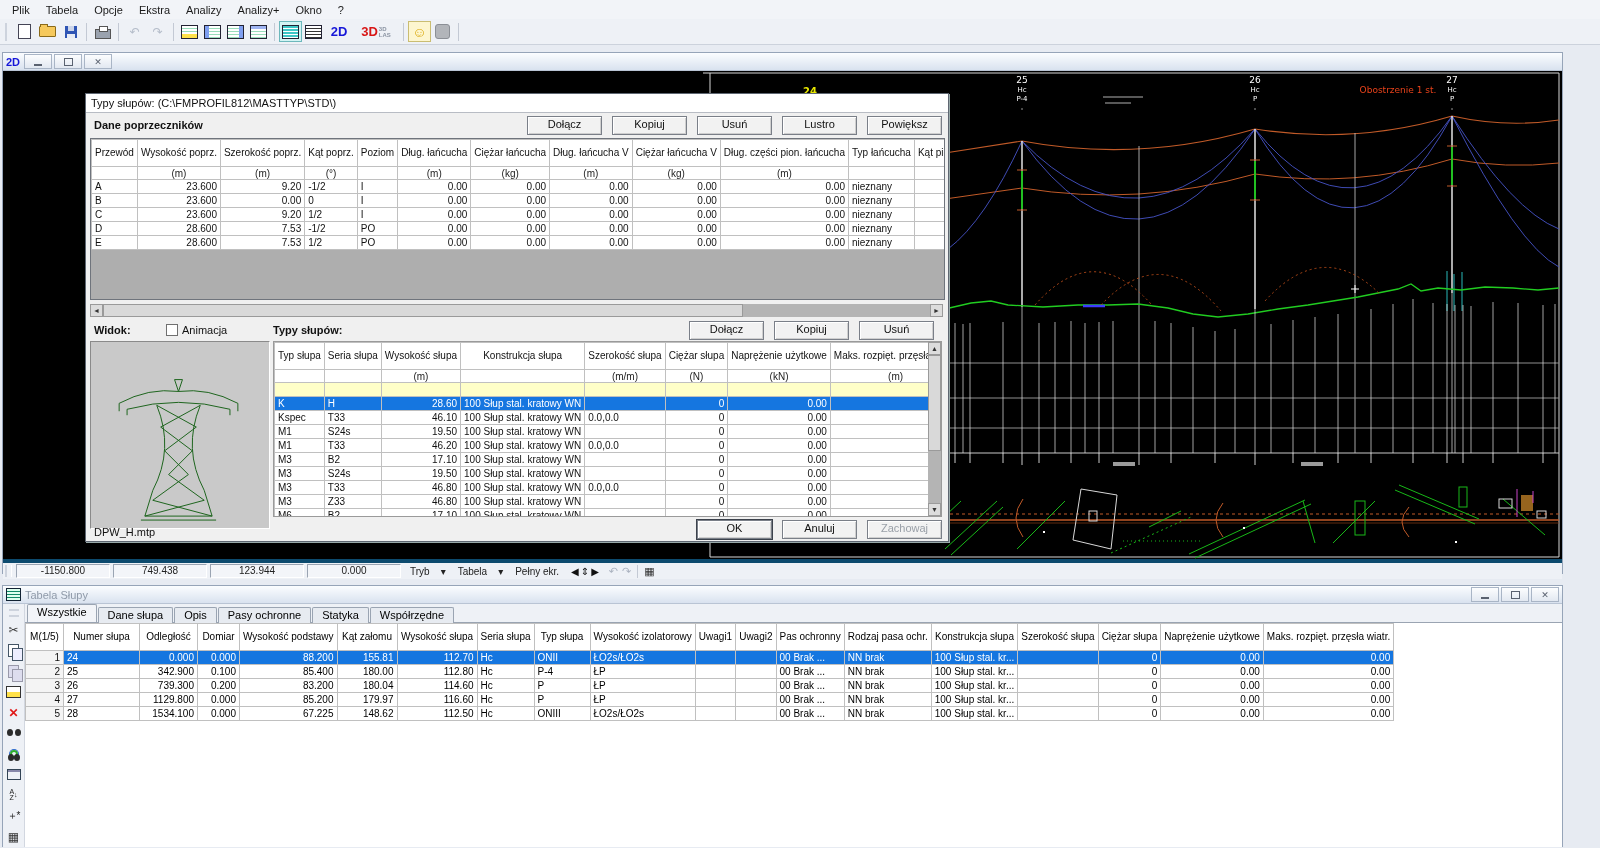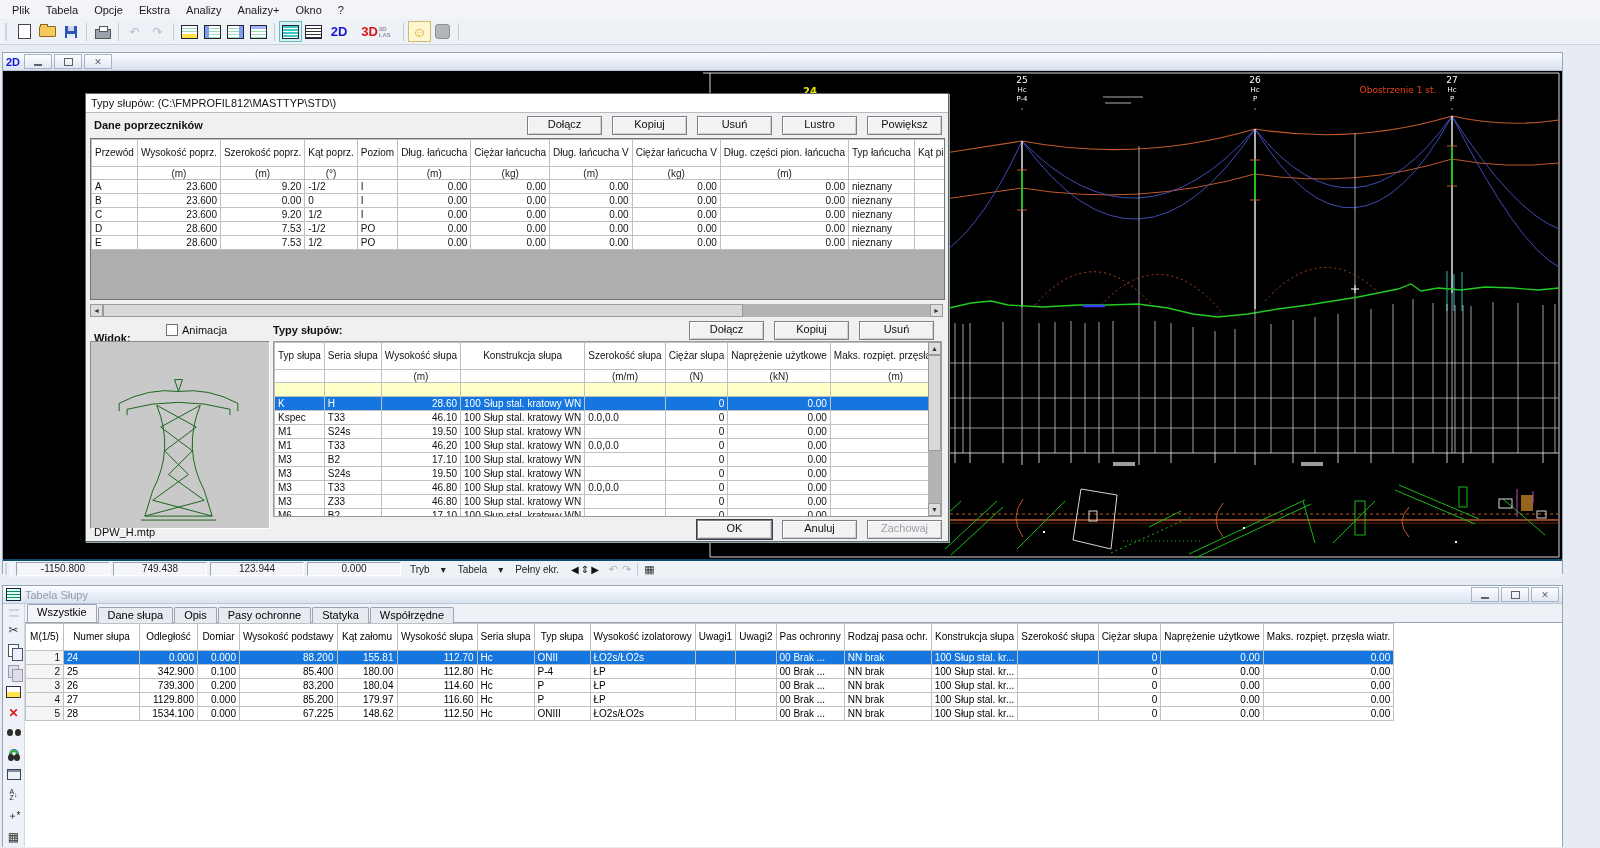--- a/index.html
+++ b/index.html
@@ -49,21 +49,21 @@
   .wtb .wicon{font-weight:bold;color:#1616d8;font-size:11px;margin-right:4px;}
   .wtb .wtitle{flex:1;}
   .wbtns{display:flex;gap:2px;}
   .wbtn{width:26px;height:13px;background:linear-gradient(#fcfdfe,#e2e8f1);border:1px solid #a9b5c6;
         display:flex;align-items:center;justify-content:center;font-size:9px;color:#5a6270;}
   .gl-min{width:8px;height:2px;background:#5a6270;margin-top:6px;}
   .gl-max{width:7px;height:6px;border:1.5px solid #5a6270;}
   
   #win2d{left:2px;top:52px;width:1561px;height:522px;}
   #client2d{position:relative;width:1559px;height:488px;background:#000;overflow:hidden;}
-  #sbar2d{height:16px;background:#eef1f6;border-top:2px solid #0c4a6e;display:flex;align-items:center;
+  #sbar2d{height:16px;background:#eef1f6;border-top:4px solid #0c4a6e;display:flex;align-items:center;
           font-size:10px;color:#222;padding-left:2px;}
   .sb-grip{width:4px;height:12px;border-left:2px solid #cdd3dd;border-right:1px solid #fff;margin-right:4px;}
   .sb-val{width:92px;height:12px;border:1px solid;border-color:#9aa4b2 #fff #fff #9aa4b2;background:#f3f5f9;
           text-align:center;line-height:12px;margin-right:3px;}
   .sb-lbl{padding:0 6px;display:flex;align-items:center;gap:11px;}
   .sb-arrs{font-size:10px;color:#111;letter-spacing:2px;padding:0 6px;}
   .sb-undo{color:#aab2bf;font-size:11px;padding:0 2px;}
   .sb-grid{color:#333;font-size:11px;padding:0 6px;border-left:1px solid #c3c9d4;margin-left:4px;}
   svg text{font-family:"DejaVu Sans",sans-serif;}
   .c-orange{stroke:var(--col-conductor);fill:none;}
@@ -496,21 +496,21 @@
     </table>
   </div>
 
   <div class="hscroll">
     <span class="sbb">◄</span>
     <span class="hthumb"></span>
     <span class="htrack"></span>
     <span class="sbb">►</span>
   </div>
 
-  <div class="blabel" style="position:absolute;top:238px;left:8px;">Widok:</div>
+  <div class="blabel" style="position:absolute;top:230px;left:8px;">Widok:</div>
   <div class="cb"></div>
   <div style="position:absolute;top:230px;left:96px;">Animacja</div>
   <div class="blabel" style="position:absolute;top:230px;left:187px;">Typy słupów:</div>
   <div class="btnrow" style="position:absolute;top:227px;right:14px;">
     <div class="pbtn">Dołącz</div>
     <div class="pbtn">Kopiuj</div>
     <div class="pbtn">Usuń</div>
   </div>
 
   <div class="preview">

